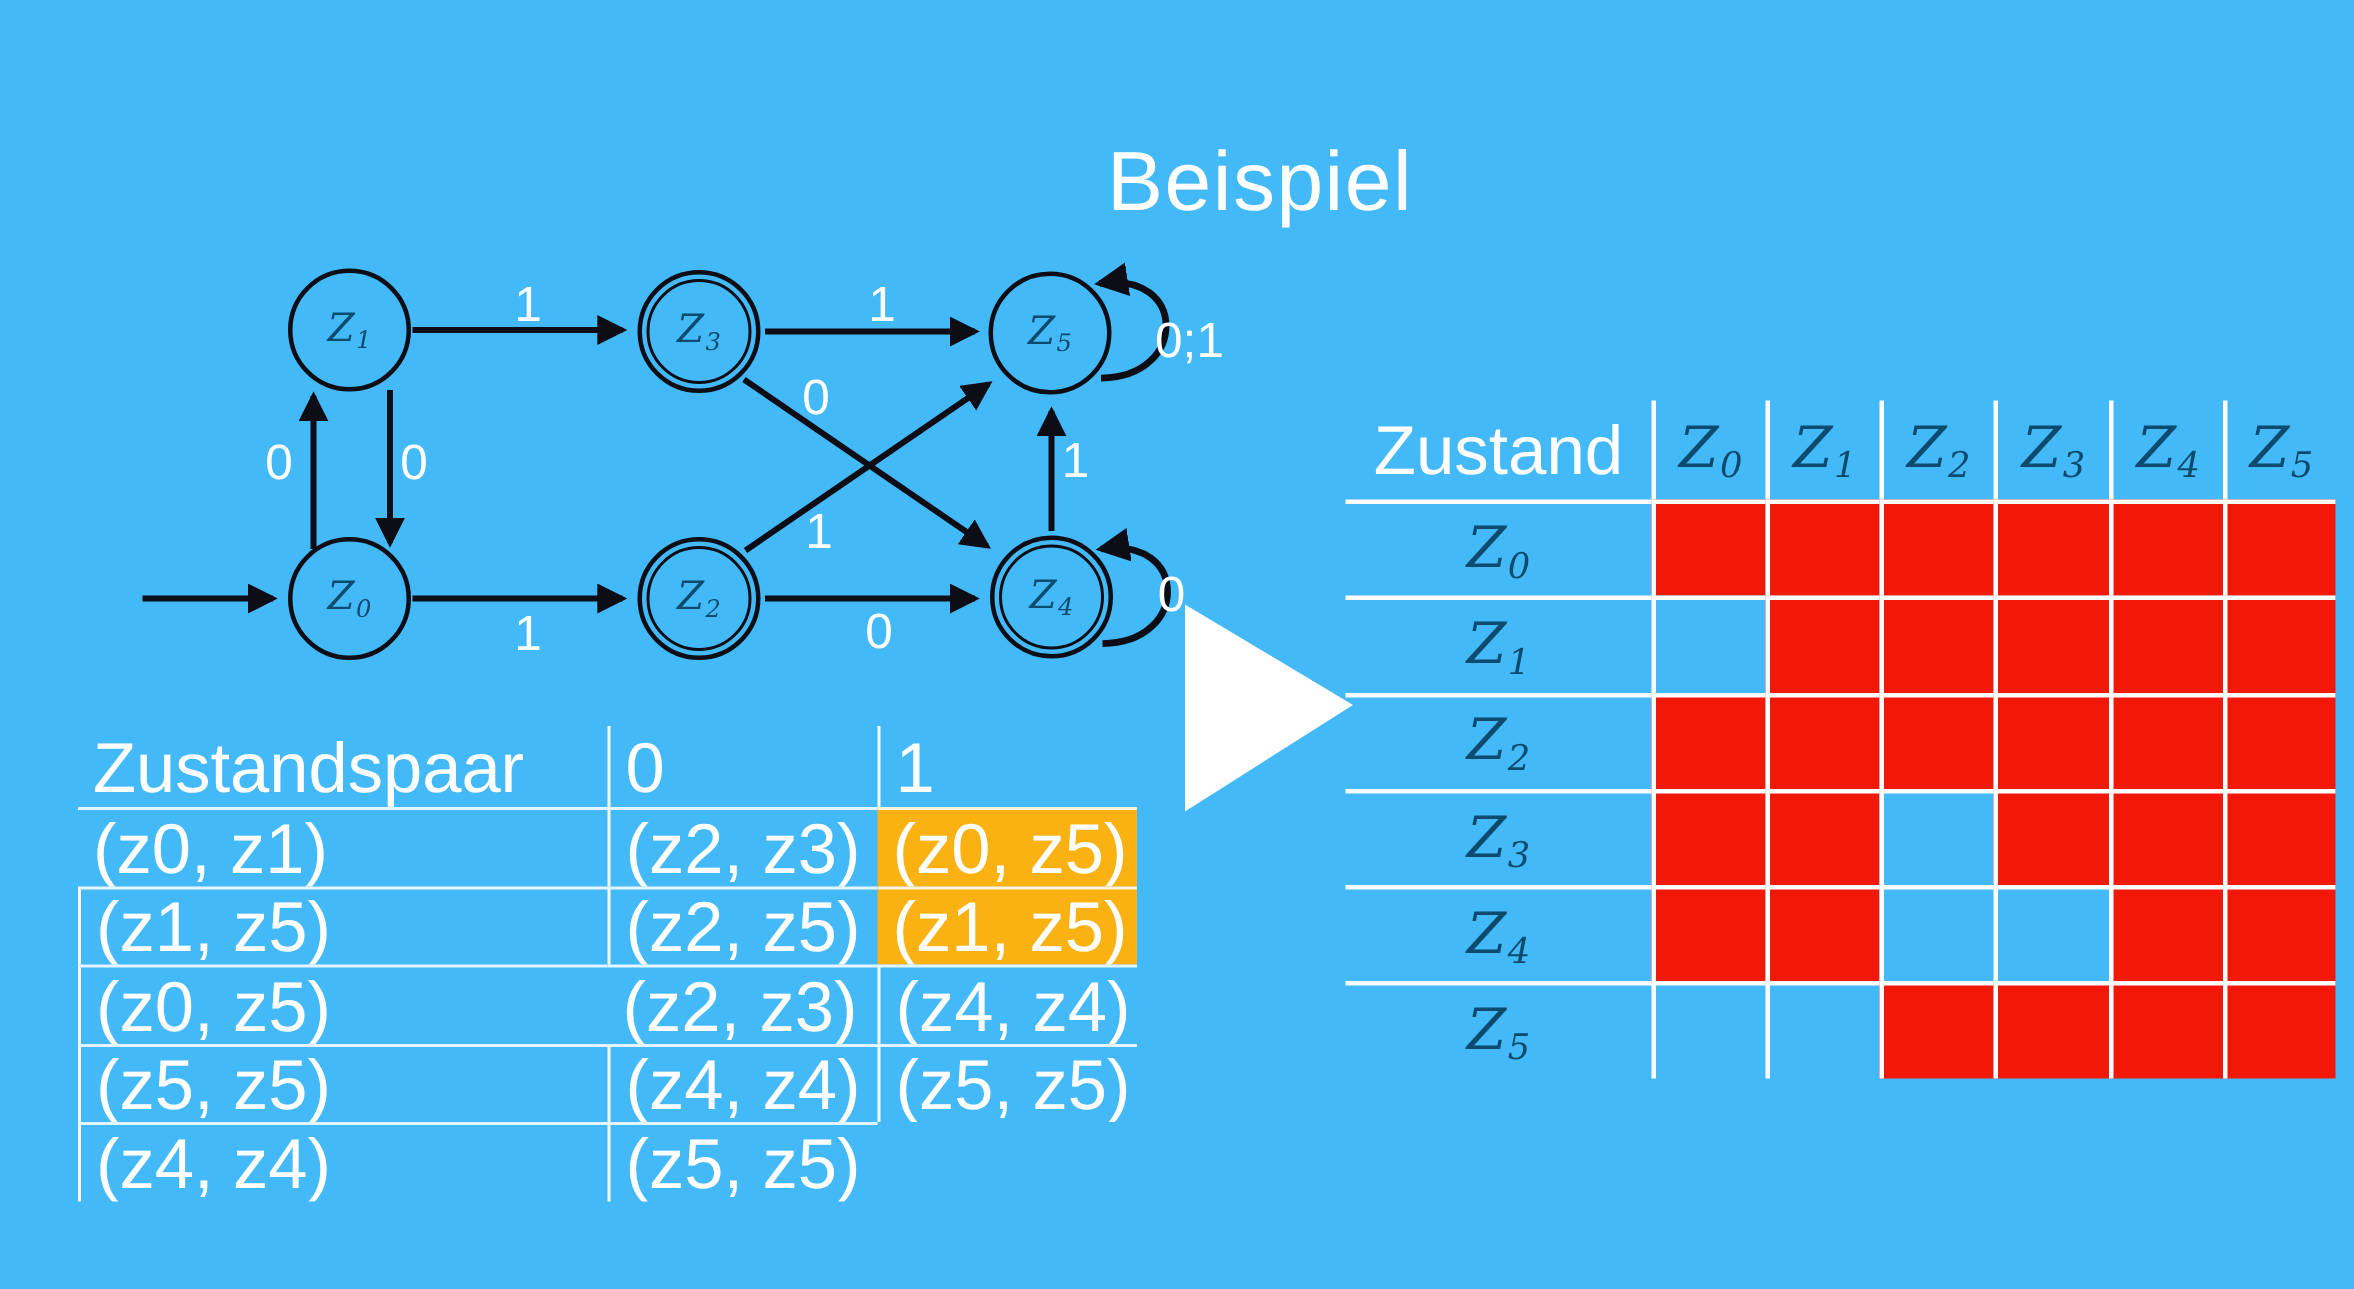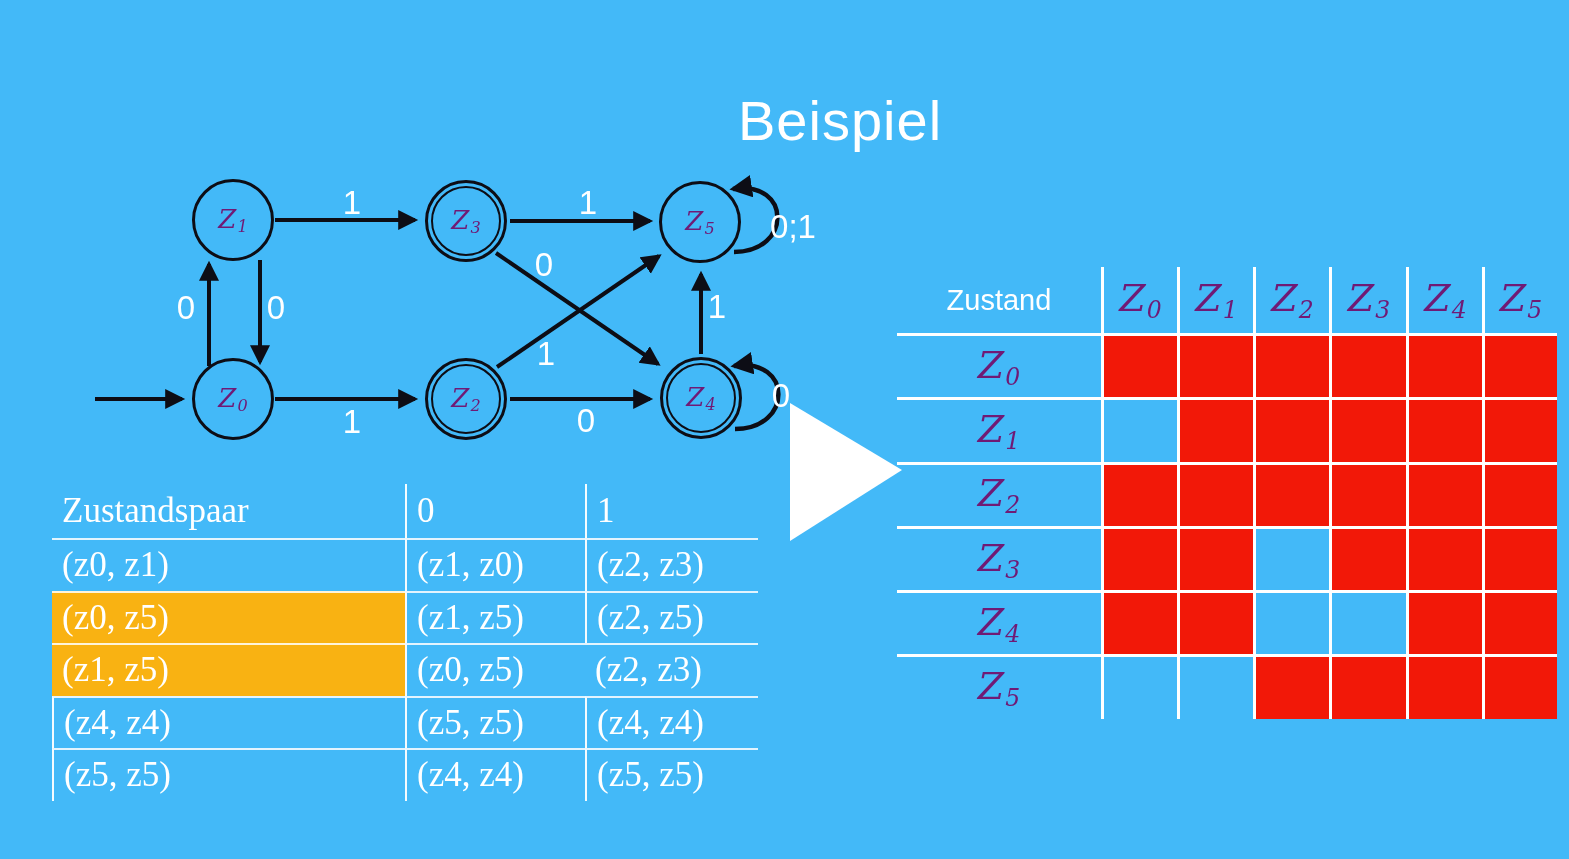--- a/index.html
+++ b/index.html
@@ -23,48 +23,48 @@
   }
   
   .diagram-svg{position:absolute;left:0;top:0;width:1569px;height:859px;}
   .state{
     position:absolute;width:82px;height:82px;border:3px solid var(--ink);
     border-radius:50%;display:flex;align-items:center;justify-content:center;
   }
   .state.accepting::before{
     content:"";position:absolute;inset:3px;border:2.5px solid var(--ink);border-radius:50%;
   }
-  .zsym{font-family:"DejaVu Serif", serif;font-style:italic;color:#701a75;}
+  .zsym{font-family:"DejaVu Serif", serif;font-style:italic;color:#0c4a6e;}
   .zsym i{font-style:italic;}
   .zsym sub{font-size:0.62em;font-style:italic;vertical-align:-0.3em;margin-left:1px;}
   .state .zsym{font-size:26px;}
   .edge-label{
     position:absolute;transform:translate(-50%,-50%);
     font-size:33px;color:#fff;white-space:nowrap;
   }
   
   .pairtable{
     position:absolute;left:52px;top:484px;
     display:grid;grid-template-columns:353px 180px 173px;
     grid-template-rows:54px repeat(6,52.5px);
   }
   .pt-cell{
     display:flex;align-items:center;padding-left:10px;
-    font-size:35px;color:#fff;white-space:nowrap;overflow:hidden;font-family:Liberation Serif, serif;
+    font-size:47px;color:#fff;white-space:nowrap;overflow:hidden;
   }
   .pt-cell.vline{border-left:2px solid rgba(255,255,255,0.95);}
   .pt-cell.hline{border-top:2px solid rgba(255,255,255,0.85);}
   .pt-cell.hl{background:var(--orange);}
   
   .matrix{
     position:absolute;left:897px;top:267px;
     display:grid;grid-template-columns:204px 76px 76px 76px 77px 76px 75px;
     grid-template-rows:66px repeat(6,64.3px);
   }
-  .m-corner{display:flex;align-items:center;justify-content:center;font-size:29px;color:#fff;}
+  .m-corner{display:flex;align-items:center;justify-content:center;font-size:46px;color:#fff;}
   .m-colhead{border-left:3px solid var(--line);display:flex;align-items:center;justify-content:center;}
   .m-colhead .zsym,.m-rowlabel .zsym{font-size:38px;}
   .m-rowlabel{border-top:3px solid var(--line);display:flex;align-items:center;justify-content:center;}
   .m-cell{border-left:3px solid var(--line);border-top:3px solid var(--line);}
   .m-cell.red{background:var(--red);}
   .m-cell.blue{background:transparent;}
 </style>
 </head>
 <body>
 
@@ -124,21 +124,20 @@
   <span class="edge-label" style="left:546px;top:354px;">1</span>
   <span class="edge-label" style="left:717px;top:307px;">1</span>
   <span class="edge-label" style="left:793px;top:227px;">0;1</span>
   <span class="edge-label" style="left:781px;top:396px;">0</span>
 
   <div class="pairtable" id="pairtable">
       <div class="pt-cell">Zustandspaar</div>
       <div class="pt-cell vline">0</div>
       <div class="pt-cell vline">1</div>
       <div class="pt-cell hline">(z0, z1)</div>
-      <div class="pt-cell hline vline">(z1, z0)</div>
       <div class="pt-cell hline vline">(z2, z3)</div>
       <div class="pt-cell hline hl">(z0, z5)</div>
       <div class="pt-cell hline vline">(z1, z5)</div>
       <div class="pt-cell hline vline">(z2, z5)</div>
       <div class="pt-cell hline hl">(z1, z5)</div>
       <div class="pt-cell hline vline">(z0, z5)</div>
       <div class="pt-cell hline">(z2, z3)</div>
       <div class="pt-cell hline vline">(z4, z4)</div>
       <div class="pt-cell hline vline">(z5, z5)</div>
       <div class="pt-cell hline vline">(z4, z4)</div>

